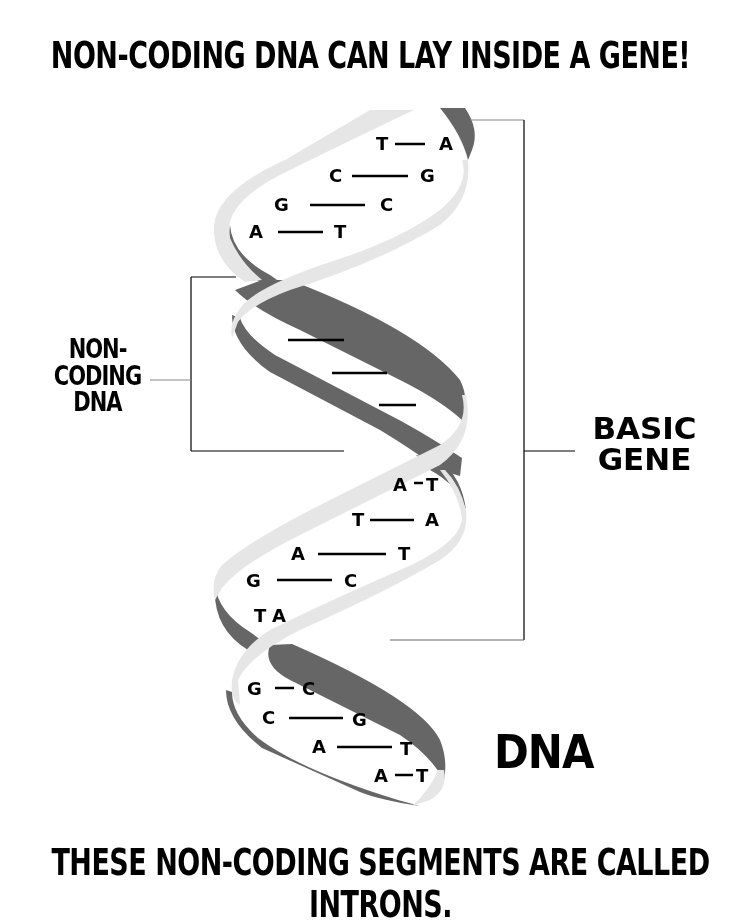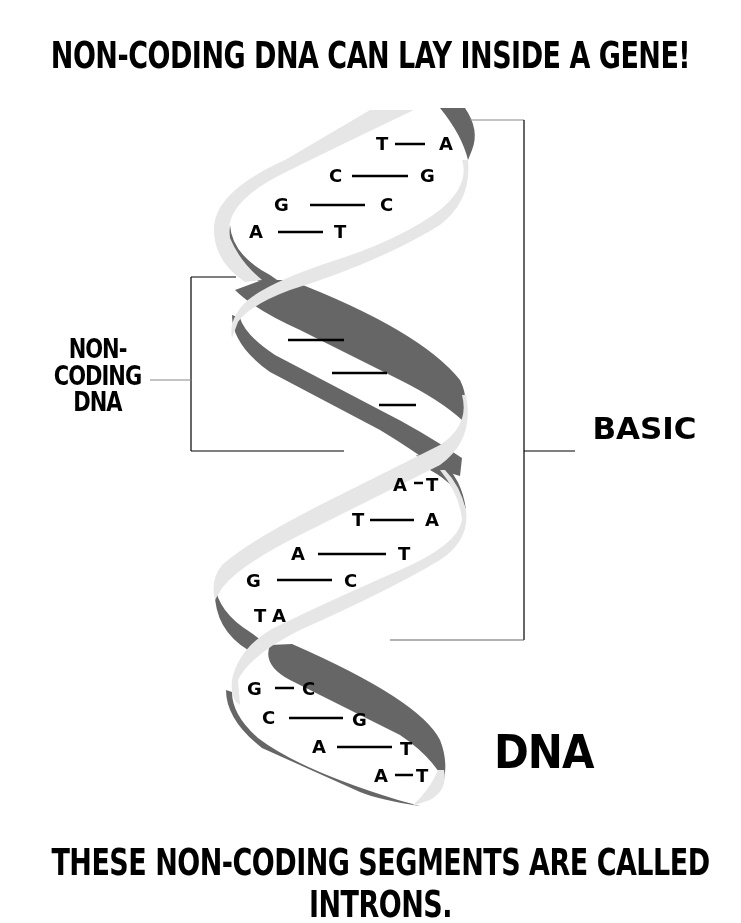--- a/index.html
+++ b/index.html
@@ -135,17 +135,18 @@
   </g>
 </svg>
 
 <div id="noncoding-label" class="label">
   <div>Non-coding</div>
   <div>DNA</div>
 </div>
 
 <div id="basic-gene-label" class="label">
   <div>Basic</div>
+  <div>Gene</div>
 </div>
 
 <div id="dna-label" class="label">DNA</div>
 
 <div id="bottom-title" class="title">These non-coding segments are called introns.</div>
 
 </body></html>

